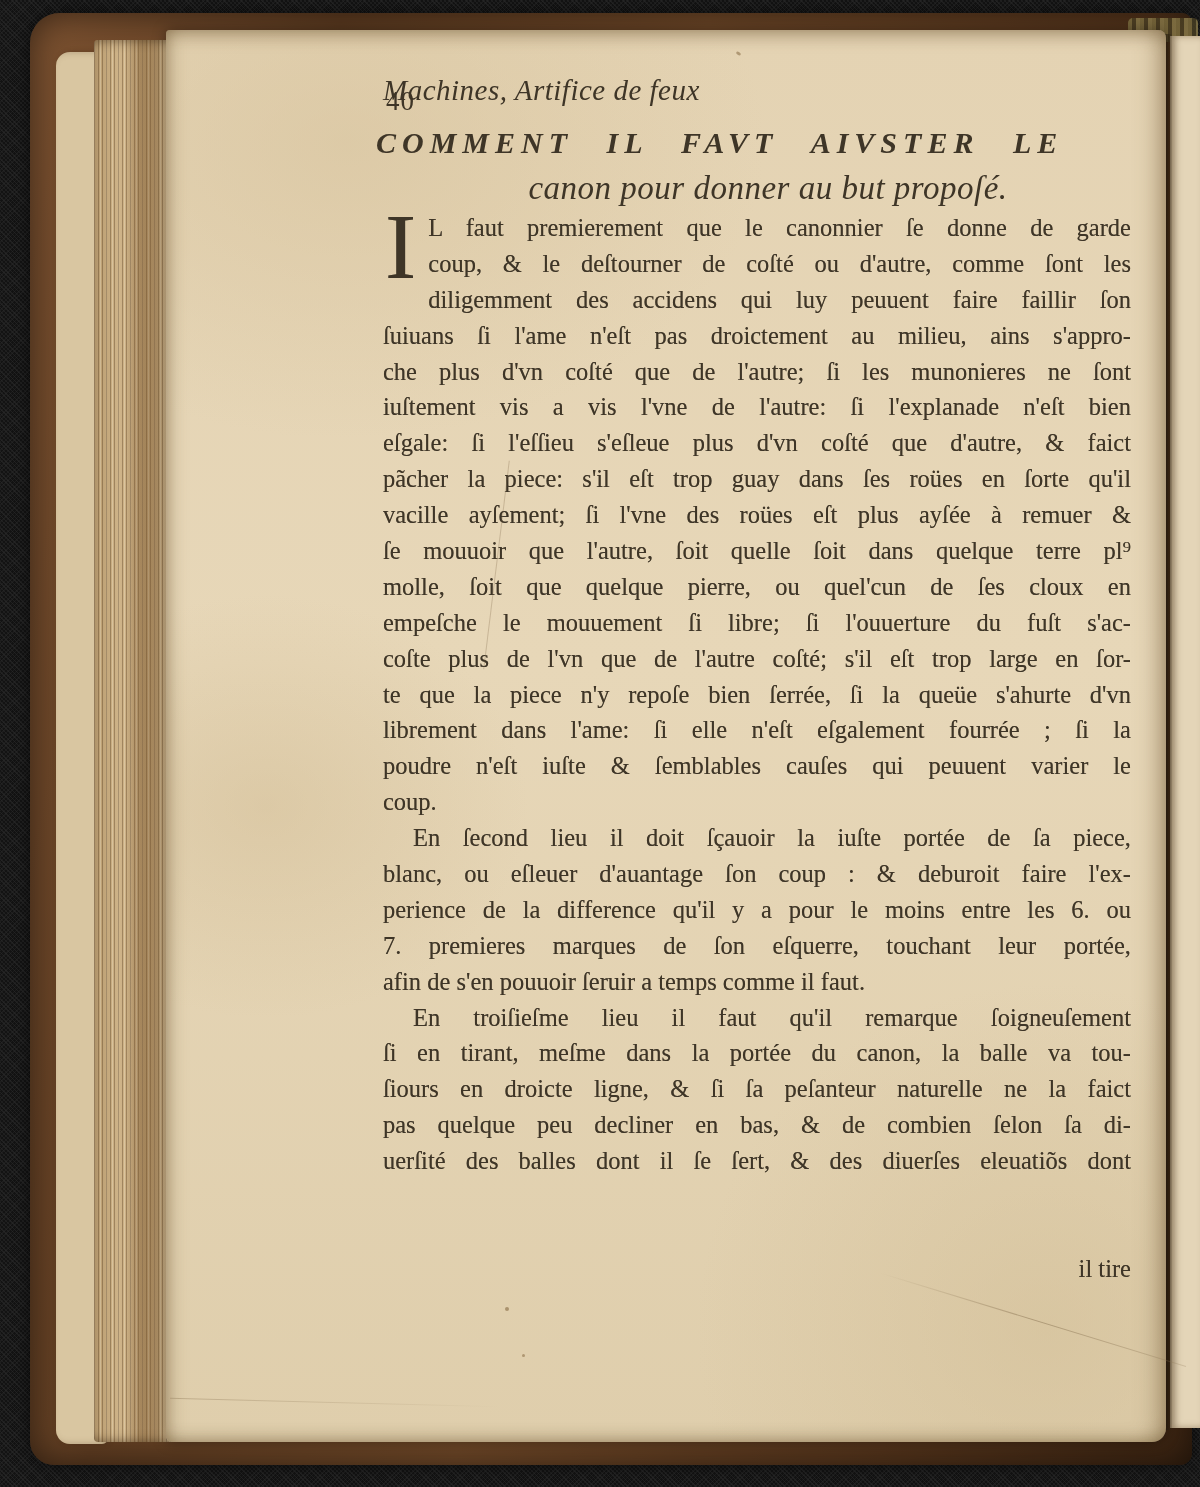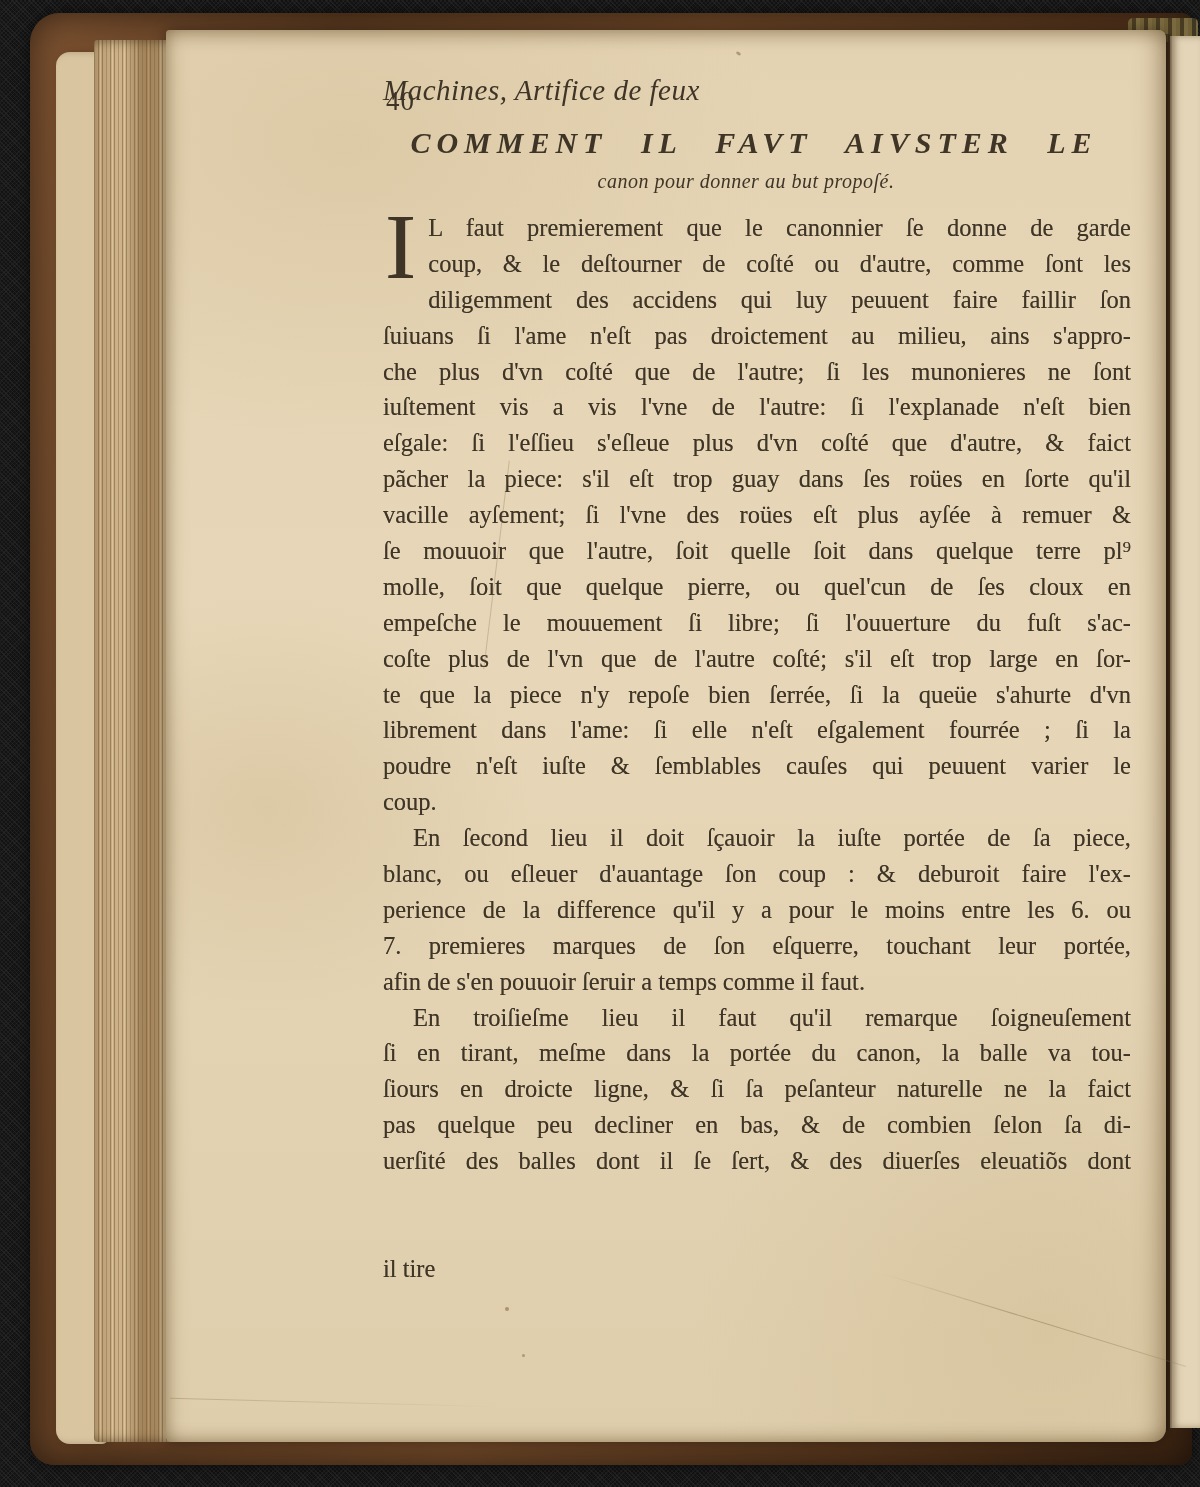--- a/index.html
+++ b/index.html
@@ -64,43 +64,43 @@
       inset 0 -12px 16px -10px rgba(110,85,50,.35),
       0 0 14px rgba(0,0,0,.35);
     color:#3e3527;
   }
   .folio{position:absolute;left:220px;top:56px;font-size:27px;letter-spacing:1px;}
   .running-head{
     position:absolute;left:217px;top:44px;width:748px;text-align:left;
     font-style:italic;font-size:29px;letter-spacing:.5px;
   }
   .chapter-title{
-    position:absolute;left:210px;top:96px;width:756px;margin:0;text-align:center;
+    position:absolute;left:210px;top:96px;width:756px;margin:0;text-align:left;
     font-style:italic;font-weight:600;font-size:30px;letter-spacing:6px;word-spacing:20px;
   }
   .chapter-sub{
-    position:absolute;left:206px;top:140px;width:748px;text-align:center;
-    font-style:italic;font-size:20px;letter-spacing:.5px;
+    position:absolute;left:228px;top:140px;width:748px;text-align:center;
+    font-style:italic;font-size:33px;letter-spacing:.5px;
   }
   .body-text{
     position:absolute;left:217px;top:180px;width:748px;
     font-size:24.5px;line-height:35.9px;
     text-shadow:0 0 .6px rgba(62,53,39,.55);
   }
   .para{margin:0;}
   .line{text-align:justify;text-align-last:justify;height:35.9px;overflow:hidden;}
   .line.last{text-align-last:left;}
   .line.indent{text-indent:30px;}
   .dropcap{
     float:left;font-size:94px;line-height:72px;height:72px;
     padding:0 12px 0 2px;font-weight:500;
   }
   .catchword{
     position:absolute;left:217px;top:1221px;width:748px;height:36px;
-    text-align:left;font-size:24.5px;line-height:35.9px;
+    text-align:right;font-size:24.5px;line-height:35.9px;
     text-shadow:0 0 .6px rgba(62,53,39,.55);
   }
   .crease1{
     position:absolute;left:700px;top:1336px;width:320px;height:1px;
     background:linear-gradient(90deg,transparent,rgba(140,118,85,.55),rgba(140,118,85,.25));
     transform:rotate(17deg);transform-origin:right center;
   }
   .crease2{
     position:absolute;left:4px;top:1372px;width:330px;height:1px;
     background:linear-gradient(90deg,rgba(140,118,85,.4),transparent);

